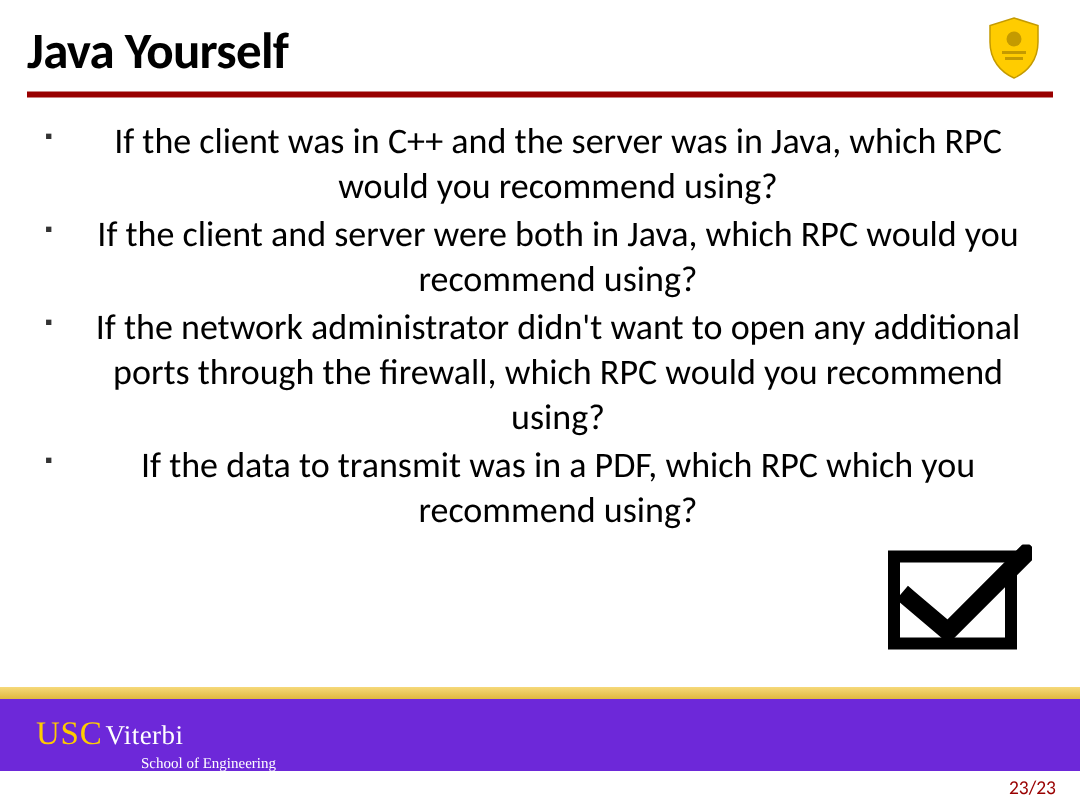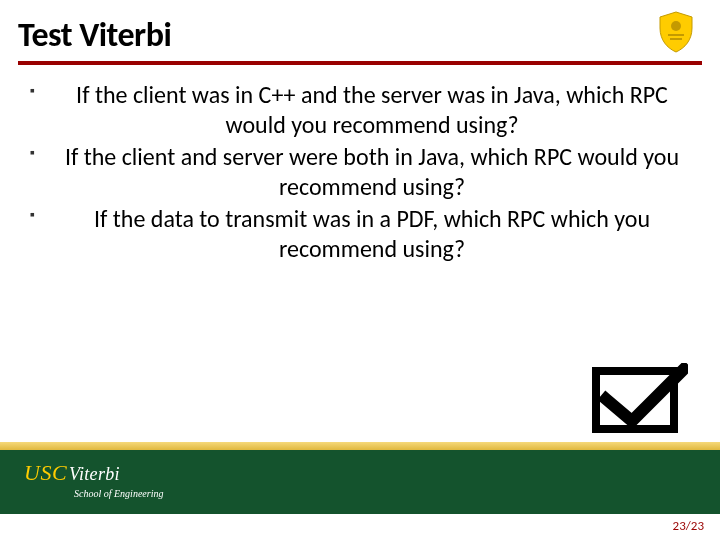--- a/index.html
+++ b/index.html
@@ -9,52 +9,53 @@
   .title-text { font-size: 34px; font-weight: 700; color: #000; letter-spacing: -0.5px; }
   .title-rule { height: 4px; background: #990000; margin-top: 6px; }
   .seal { position: absolute; top: 10px; right: 22px; width: 44px; height: 44px; }
   .content { position: absolute; top: 80px; left: 28px; right: 28px; text-align: center; }
   .bullet-list { list-style: none; }
   .bullet-list li { position: relative; padding-left: 24px; margin-bottom: 2px; font-size: 24px; line-height: 1.25; color: #000; }
   .bullet-list li::before { content: "▪"; position: absolute; left: 2px; top: 2px; color: #333; font-size: 14px; }
   .checkbox { position: absolute; right: 32px; bottom: 105px; width: 100px; height: 72px; }
   .footer { position: absolute; left: 0; right: 0; bottom: 0; }
   .gold-stripe { height: 8px; background: linear-gradient(to bottom, #f6d97a, #e0b83f); }
-  .maroon-stripe { height: 64px; background: #14532d; position: relative; font-style: italic; }
+  .maroon-stripe { height: 48px; background: #6d28d9; position: relative; }
   .logo { position: absolute; left: 24px; top: 10px; display: flex; flex-direction: column; }
   .logo-main { display: flex; align-items: baseline; gap: 2px; }
   .logo-usc { color: #ffcc00; font-family: Georgia, "Times New Roman", serif; font-weight: 400; font-size: 22px; letter-spacing: 0.5px; }
   .logo-viterbi { color: #fff; font-family: Georgia, "Times New Roman", serif; font-weight: 400; font-size: 18px; letter-spacing: 0.3px; }
-  .logo-sub { color: #fff; font-family: Georgia, "Times New Roman", serif; font-size: 10px; margin-top: 2px; margin-left: 50px; }
+  .logo-sub { color: #fff; font-family: Georgia, "Times New Roman", serif; font-size: 10px; margin-top: 2px; margin-left: 70px; }
   .white-strip { height: 26px; background: #fff; position: relative; padding-left: 28px; }
   .pagenum { position: absolute; right: 16px; top: 4px; font-size: 13px; color: #990000; }
 </style>
 </head>
 <body>
 
 <div class="slide">
 
   <div class="title-bar">
-    <div class="title-text">Test Viterbi</div>
+    <div class="title-text">Java Yourself</div>
     <div class="title-rule"></div>
   </div>
 
   <div class="seal">
     <svg viewBox="0 0 44 44">
       <path d="M22 2 L38 7 L38 18 C38 30 31 38 22 42 C13 38 6 30 6 18 L6 7 Z" fill="#ffcc00" stroke="#c49a00" stroke-width="1"></path>
       <circle cx="22" cy="16" r="5" fill="#c49a00"></circle>
       <rect x="14" y="24" width="16" height="2" fill="#c49a00"></rect>
       <rect x="16" y="28" width="12" height="2" fill="#c49a00"></rect>
     </svg>
   </div>
 
   <div class="content">
     <ul class="bullet-list">
       <li>If the client was in C++ and the server was in Java, which RPC would you recommend using?</li>
       <li>If the client and server were both in Java, which RPC would you recommend using?</li>
+      <li>If the network administrator didn't want to open any additional ports through the firewall, which RPC would you recommend using?</li>
       <li>If the data to transmit was in a PDF, which RPC which you recommend using?</li>
     </ul>
   </div>
 
   <div class="checkbox">
     <svg viewBox="0 0 100 72">
       <rect x="8" y="8" width="78" height="58" fill="none" stroke="#000" stroke-width="8"></rect>
       <path d="M18 36 L44 58 L96 6" fill="none" stroke="#000" stroke-width="12" stroke-linecap="square"></path>
     </svg>
   </div>

